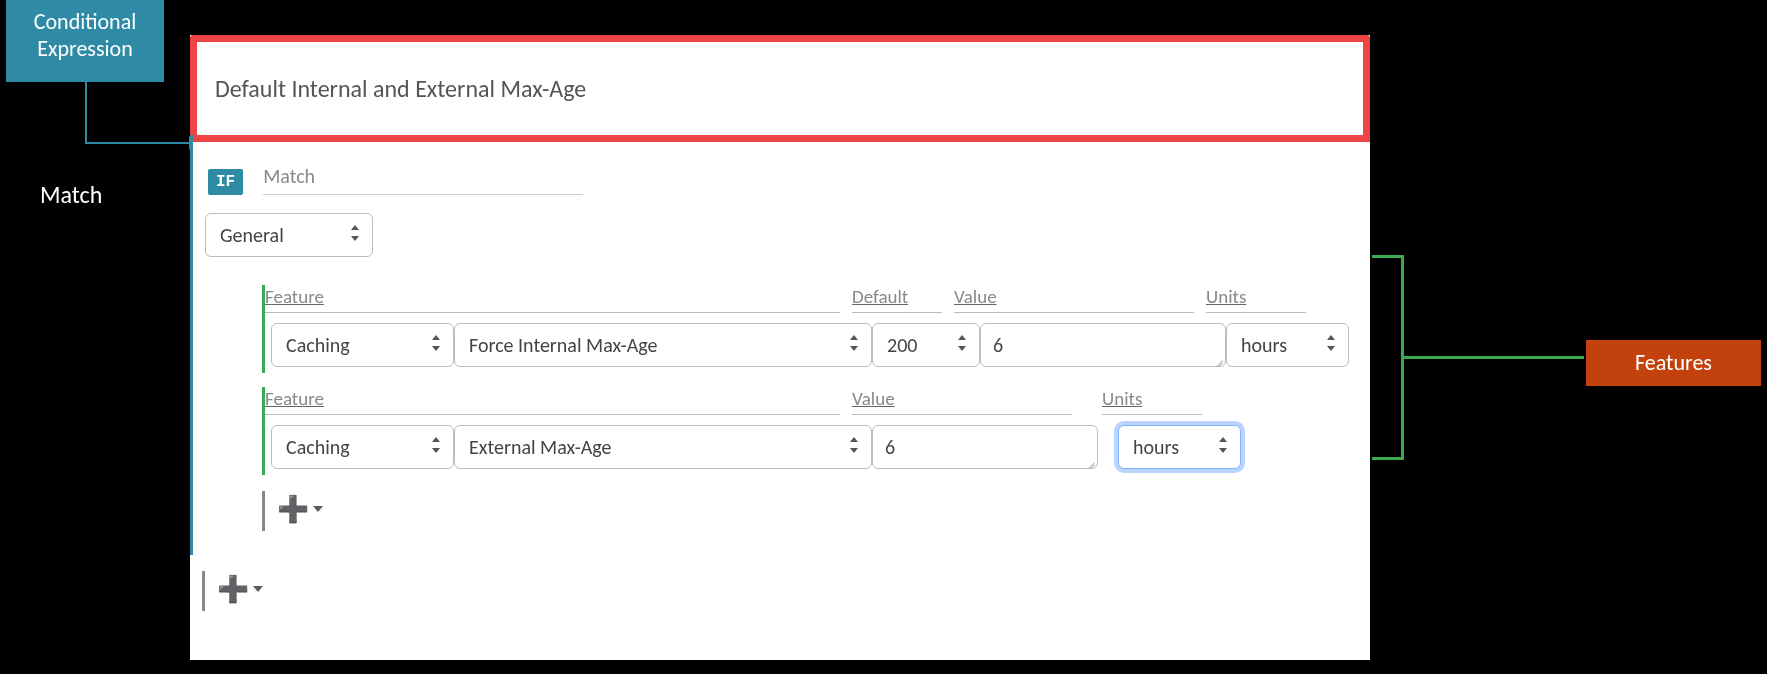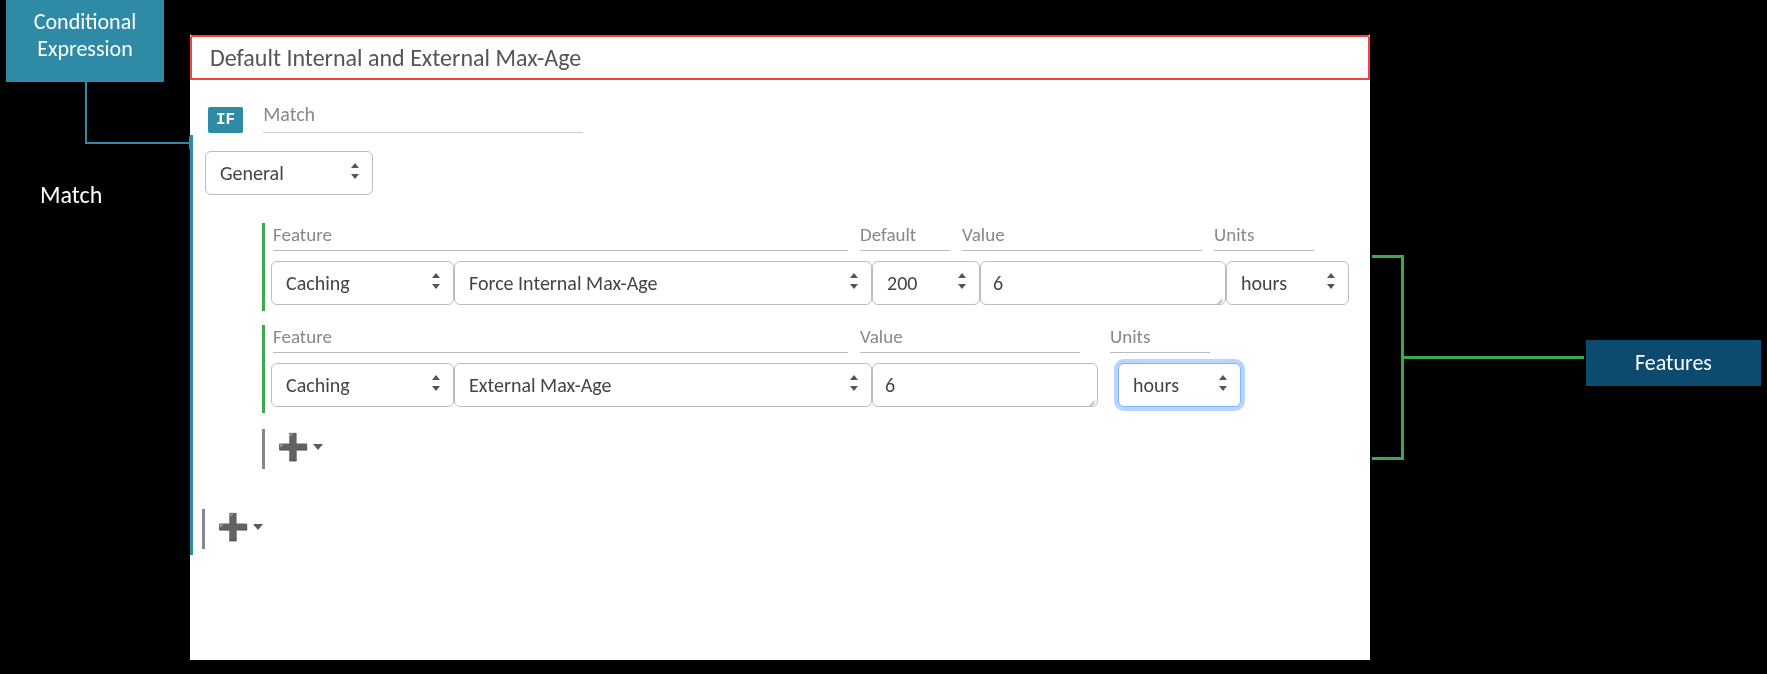--- a/index.html
+++ b/index.html
@@ -19,24 +19,24 @@
   }
   .panel {
     position: absolute;
     left: 190px;
     top: 35px;
     width: 1180px;
     height: 625px;
     background: #fff;
   }
   .title-bar {
-    border: 2px solid #ef4444;
+    border: 7px solid #ef4444;
     border-radius: 3px 3px 0 0;
     margin: 0;
-    padding: 6px 18px;
+    padding: 32px 18px;
     font-size: 24px;
     color: #555;
   }
   
   .if-row {
     margin-top: 22px;
     display: flex;
     align-items: flex-end;
   }
   .if-badge {
@@ -135,21 +135,22 @@
     left: -3px;
     top: 0;
     width: 3px;
     background: #3aa94f;
   }
   .green-rail.r1 { height: 88px; }
   .green-rail.r2 { height: 88px; }
   .labels-row {
     display: flex;
     gap: 0;
-    margin-left: 8px;
+    margin-left: 0;
+    text-decoration: underline;
   }
   .labels-row .lbl {
     color: #888;
     font-size: 19px;
     padding-bottom: 4px;
     border-bottom: 1px solid #bbb;
   }
   .controls-row {
     display: flex;
     gap: 0;
@@ -245,21 +246,21 @@
     border-left: 10px solid #000;
   }
 
   .callout-feat {
     position: absolute;
     right: 6px;
     top: 340px;
     width: 175px;
     height: 46px;
     line-height: 46px;
-    background: #0c4a6e;
+    background: #c2410c;
     color: #fff;
     font-size: 22px;
     text-align: center;
   }
   .feat-bracket {
     position: absolute;
     left: 1372px;
     top: 255px;
     width: 32px;
     height: 205px;

